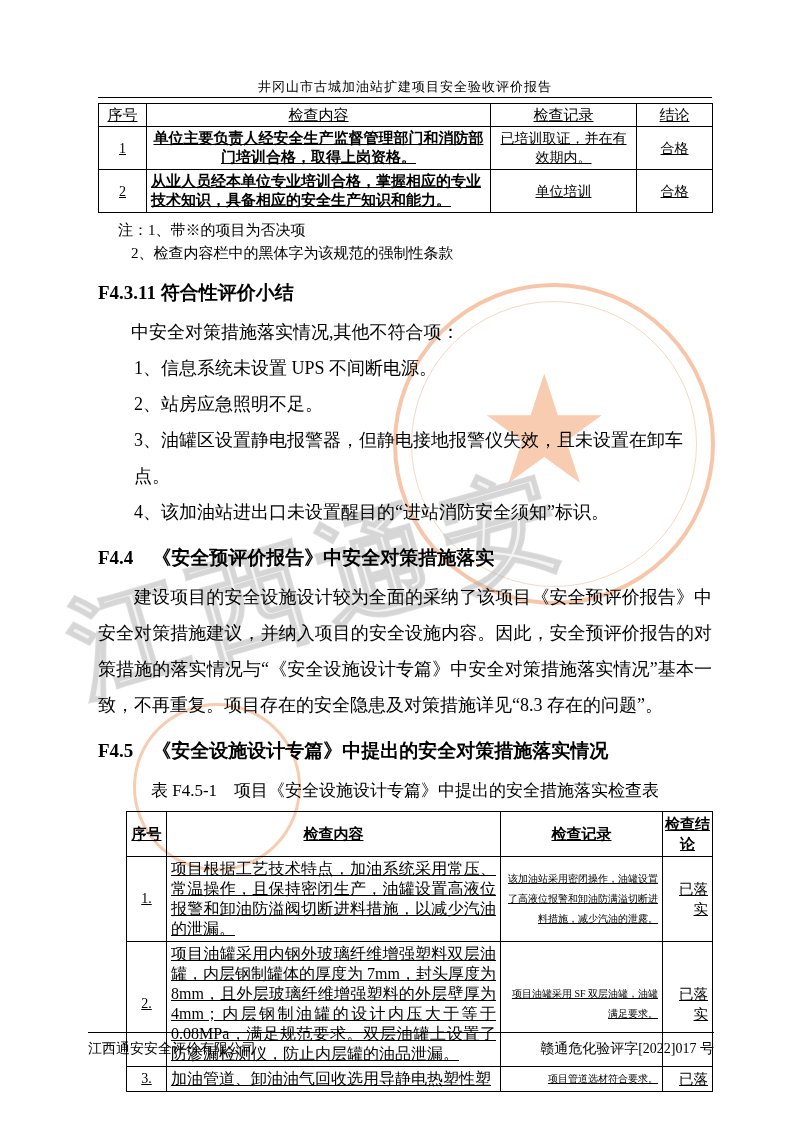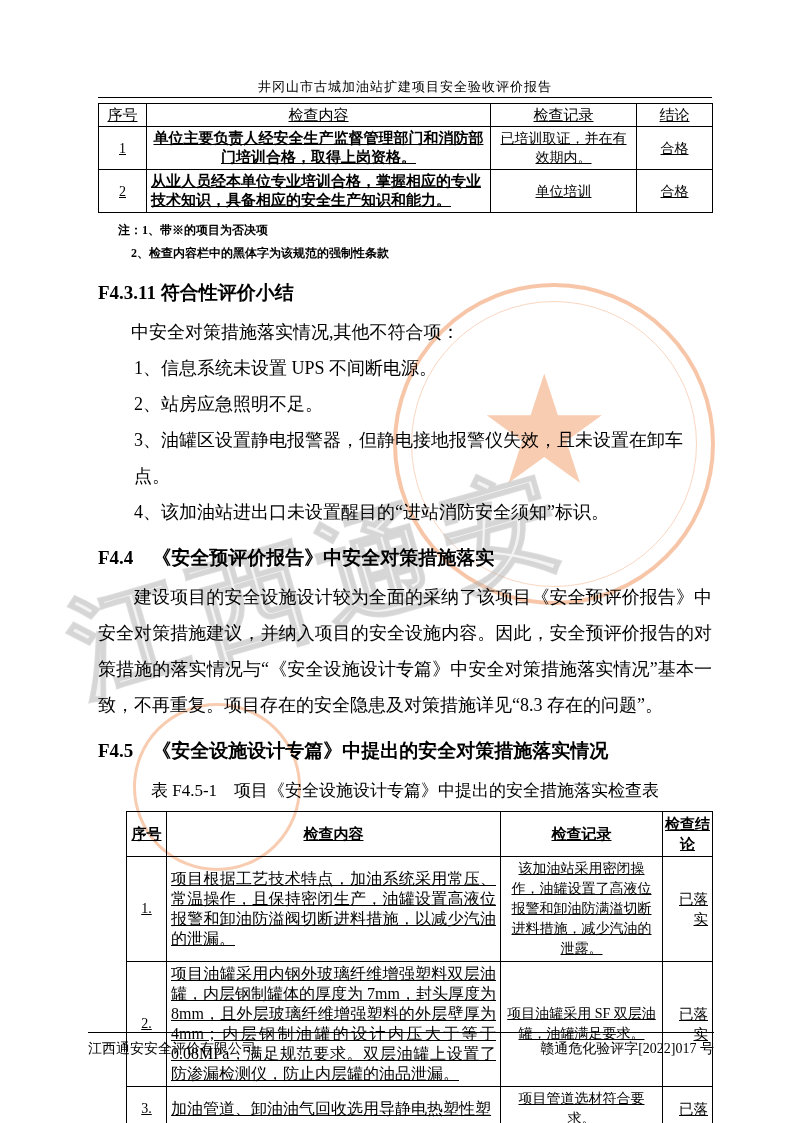--- a/index.html
+++ b/index.html
@@ -44,40 +44,40 @@
   td, th { border: 1px solid #000; text-decoration: underline; }
 
   .t1 { width: 100%; margin-top: 5px; table-layout: fixed; }
   .t1 th { font-weight: normal; font-size: 15px; padding: 2px; line-height: 18px; }
   .t1 td { font-size: 15px; line-height: 19px; padding: 2px 4px; }
   .t1 .no, .t1 .conclusion { text-align: center; vertical-align: middle; font-size: 14px; }
   .t1 .record { text-align: center; vertical-align: middle; font-size: 14px; }
   .t1 .c-center { text-align: center; font-weight: bold; }
   .t1 .c-left { text-align: left; font-weight: bold; }
 
-  .notes { margin-top: 6px; font-size: 12px; line-height: 23px; font-weight: bold; }
+  .notes { margin-top: 6px; font-size: 15px; line-height: 23px; }
   .note-1 { margin-left: 20px; }
   .note-2 { margin-left: 33px; }
 
   .heading { font-size: 19px; font-weight: bold; margin: 15px 0 0 0; line-height: 26px; }
   .intro { font-size: 18px; margin: 13px 0 0 33px; line-height: 26px; }
   .item { font-size: 18px; margin-left: 36px; line-height: 36px; }
   .items { margin-top: 5px; }
   .para {
     font-size: 18px; line-height: 36px; text-align: justify;
     text-indent: 2em; margin-top: 8px;
   }
   .caption { font-size: 17px; text-align: center; margin-top: 15px; }
 
   .t2 { width: 586px; margin: 9px 0 0 28px; table-layout: fixed; }
   .t2 th { font-weight: bold; font-size: 15px; line-height: 20px; padding: 2px; vertical-align: middle; }
   .t2 td { line-height: 20px; padding: 2px 4px; }
   .t2 .no { text-align: center; vertical-align: middle; font-size: 14px; }
   .t2 .content-cell { font-size: 16px; text-align: justify; }
-  .t2 .record { font-size: 14px; text-align: center; vertical-align: middle; }
+  .t2 .record { font-size: 10px; text-align: right; vertical-align: middle; }
   .t2 .conclusion { font-size: 14.5px; text-align: right; vertical-align: middle; }
   .footer {
     position: absolute; left: 88px; right: 80px; top: 1032px; z-index: 1;
     border-top: 1px solid #000; padding-top: 7px;
     display: flex; justify-content: space-between; font-size: 14px;
   }
 </style>
 </head>
 <body>
 

